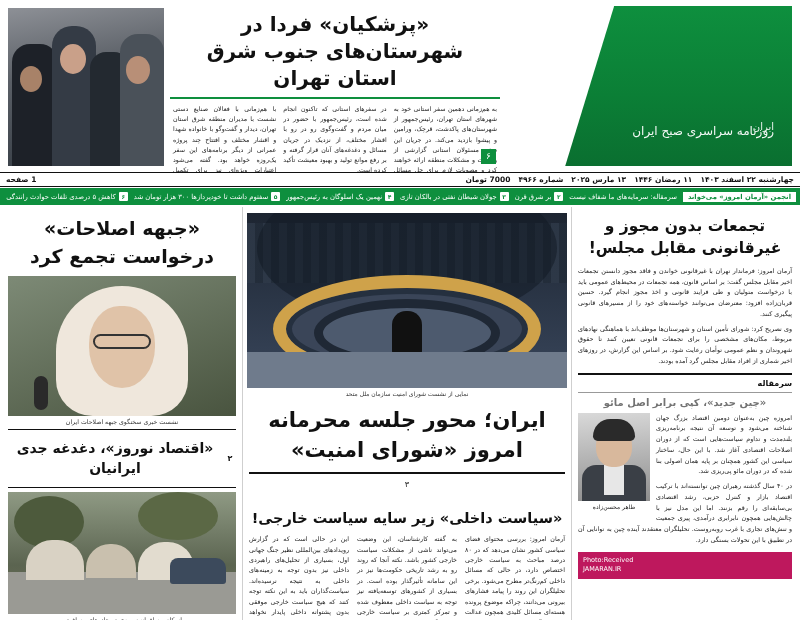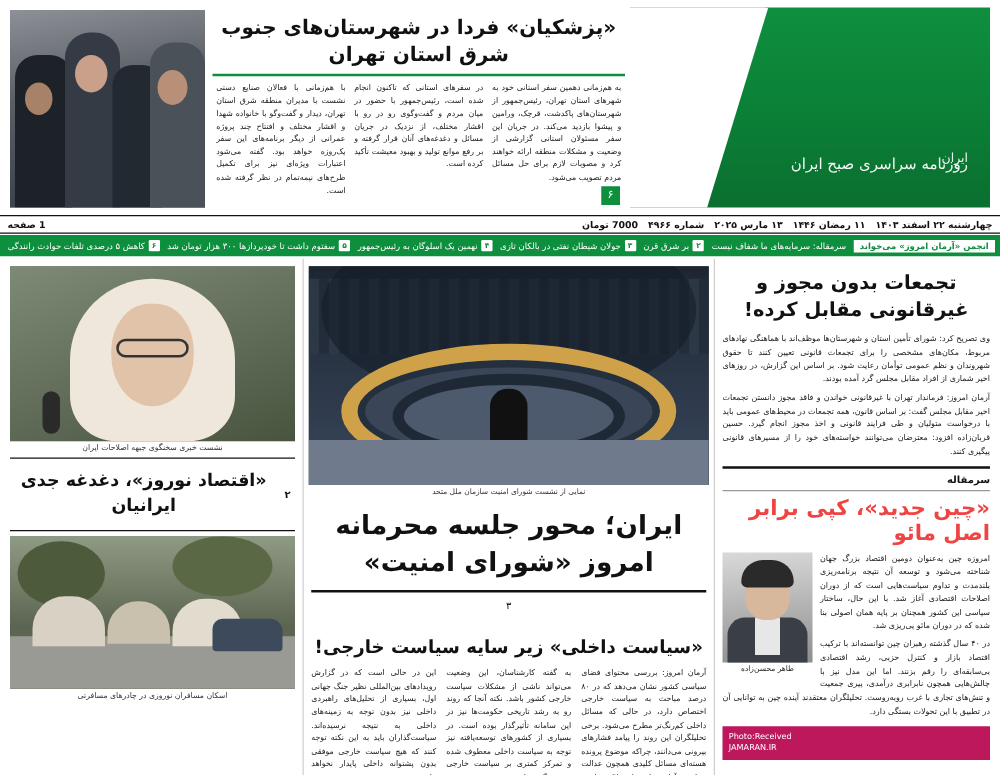--- a/index.html
+++ b/index.html
@@ -69,21 +69,21 @@
 
   
   .lead-top {
     position: absolute;
     top: 8px; right: 300px;
     width: 330px; height: 158px;
   }
   .lead-top h1 {
     margin: 0;
     padding: 3px 6px 5px 6px;
-    font-size: 16px;
+    font-size: 20px;
     font-weight: bold;
     color: #111;
     text-align: center;
     line-height: 1.35;
     border-bottom: 2px solid #0e8f3e;
     direction: rtl;
   }
   .lead-top .cols {
     display: flex;
     direction: rtl;
@@ -208,23 +208,24 @@
   .sarmaghaleh-tag {
     direction: rtl;
     font-size: 8px;
     font-weight: bold;
     color: #111;
     text-align: right;
     margin: 2px 0 2px 0;
   }
   .r-sub-head {
     direction: rtl;
-    font-size: 17px;
-    font-weight: bold;
-    color: #ef4444;
+    font-size: 10px;
+    font-weight: bold;
+    text-align: center;
+    color: #737373;
     margin: 2px 0 5px 0;
   }
   .portrait-wrap {
     float: left;
     width: 72px;
     margin: 0 6px 4px 0;
   }
   .portrait {
     width: 72px; height: 88px;
     background: linear-gradient(175deg,#d9d9d9,#8e8e8e);
@@ -429,24 +430,24 @@
     </span>
     <span class="tk-item">
       <span class="num">۶</span>
       <span>کاهش ۵ درصدی تلفات حوادث رانندگی</span>
     </span>
   </div>
 
   <div class="main">
 
     <div class="col-right">
-      <div class="r-head">تجمعات بدون مجوز و غیرقانونی مقابل کرده!</div>
+      <div class="r-head">تجمعات بدون مجوز و غیرقانونی مقابل مجلس!</div>
       <div class="r-body">
+        <p>آرمان امروز: فرماندار تهران با غیرقانونی خواندن و فاقد مجوز دانستن تجمعات اخیر مقابل مجلس گفت: بر اساس قانون، همه تجمعات در محیط‌های عمومی باید با درخواست متولیان و طی فرایند قانونی و اخذ مجوز انجام گیرد. حسین قربان‌زاده افزود: معترضان می‌توانند خواسته‌های خود را از مسیرهای قانونی پیگیری کنند.</p>
         <p>وی تصریح کرد: شورای تأمین استان و شهرستان‌ها موظف‌اند با هماهنگی نهادهای مربوط، مکان‌های مشخصی را برای تجمعات قانونی تعیین کنند تا حقوق شهروندان و نظم عمومی توأمان رعایت شود. بر اساس این گزارش، در روزهای اخیر شماری از افراد مقابل مجلس گرد آمده بودند.</p>
-        <p>آرمان امروز: فرماندار تهران با غیرقانونی خواندن و فاقد مجوز دانستن تجمعات اخیر مقابل مجلس گفت: بر اساس قانون، همه تجمعات در محیط‌های عمومی باید با درخواست متولیان و طی فرایند قانونی و اخذ مجوز انجام گیرد. حسین قربان‌زاده افزود: معترضان می‌توانند خواسته‌های خود را از مسیرهای قانونی پیگیری کنند.</p>
       </div>
 
       <hr class="hr-dark">
 
       <div class="sarmaghaleh-tag">سرمقاله</div>
       <hr class="hr-thin">
       <div class="r-sub-head">«چین جدید»، کپی برابر اصل مائو</div>
 
       <div class="portrait-wrap">
         <div class="portrait">
@@ -487,20 +488,21 @@
       <div class="mid-sub-head">«سیاست داخلی» زیر سایه سیاست خارجی!</div>
 
       <div class="mid-cols">
         <p>آرمان امروز: بررسی محتوای فضای سیاسی کشور نشان می‌دهد که در ۸۰ درصد مباحث به سیاست خارجی اختصاص دارد، در حالی که مسائل داخلی کم‌رنگ‌تر مطرح می‌شود. برخی تحلیلگران این روند را پیامد فشارهای بیرونی می‌دانند، چراکه موضوع پرونده هسته‌ای مسائل کلیدی همچون عدالت سیاسی، آزادی بیان و استقلال سیاسی می‌شود.</p>
         <p>به گفته کارشناسان، این وضعیت می‌تواند ناشی از مشکلات سیاست خارجی کشور باشد. نکته آنجا که روند رو به رشد تاریخی حکومت‌ها نیز در این سامانه تأثیرگذار بوده است. در بسیاری از کشورهای توسعه‌یافته نیز توجه به سیاست داخلی معطوف شده و تمرکز کمتری بر سیاست خارجی صورت گرفته است.</p>
         <p>این در حالی است که در گزارش رویدادهای بین‌المللی نظیر جنگ جهانی اول، بسیاری از تحلیل‌های راهبردی داخلی نیز بدون توجه به زمینه‌های داخلی به نتیجه نرسیده‌اند. سیاست‌گذاران باید به این نکته توجه کنند که هیچ سیاست خارجی موفقی بدون پشتوانه داخلی پایدار نخواهد ماند.</p>
       </div>
     </div>
 
     <div class="col-left">
+      <div class="l-head">«جبهه اصلاحات» درخواست تجمع کرد</div>
 
       <div class="l-photo1">
         <div class="lp1-bg"></div>
         <div class="lp1-scarf"></div>
         <div class="lp1-face2"></div>
         <div class="lp1-glass"></div>
         <div class="lp1-mic"></div>
       </div>
       <div class="l-caption">نشست خبری سخنگوی جبهه اصلاحات ایران</div>
 

